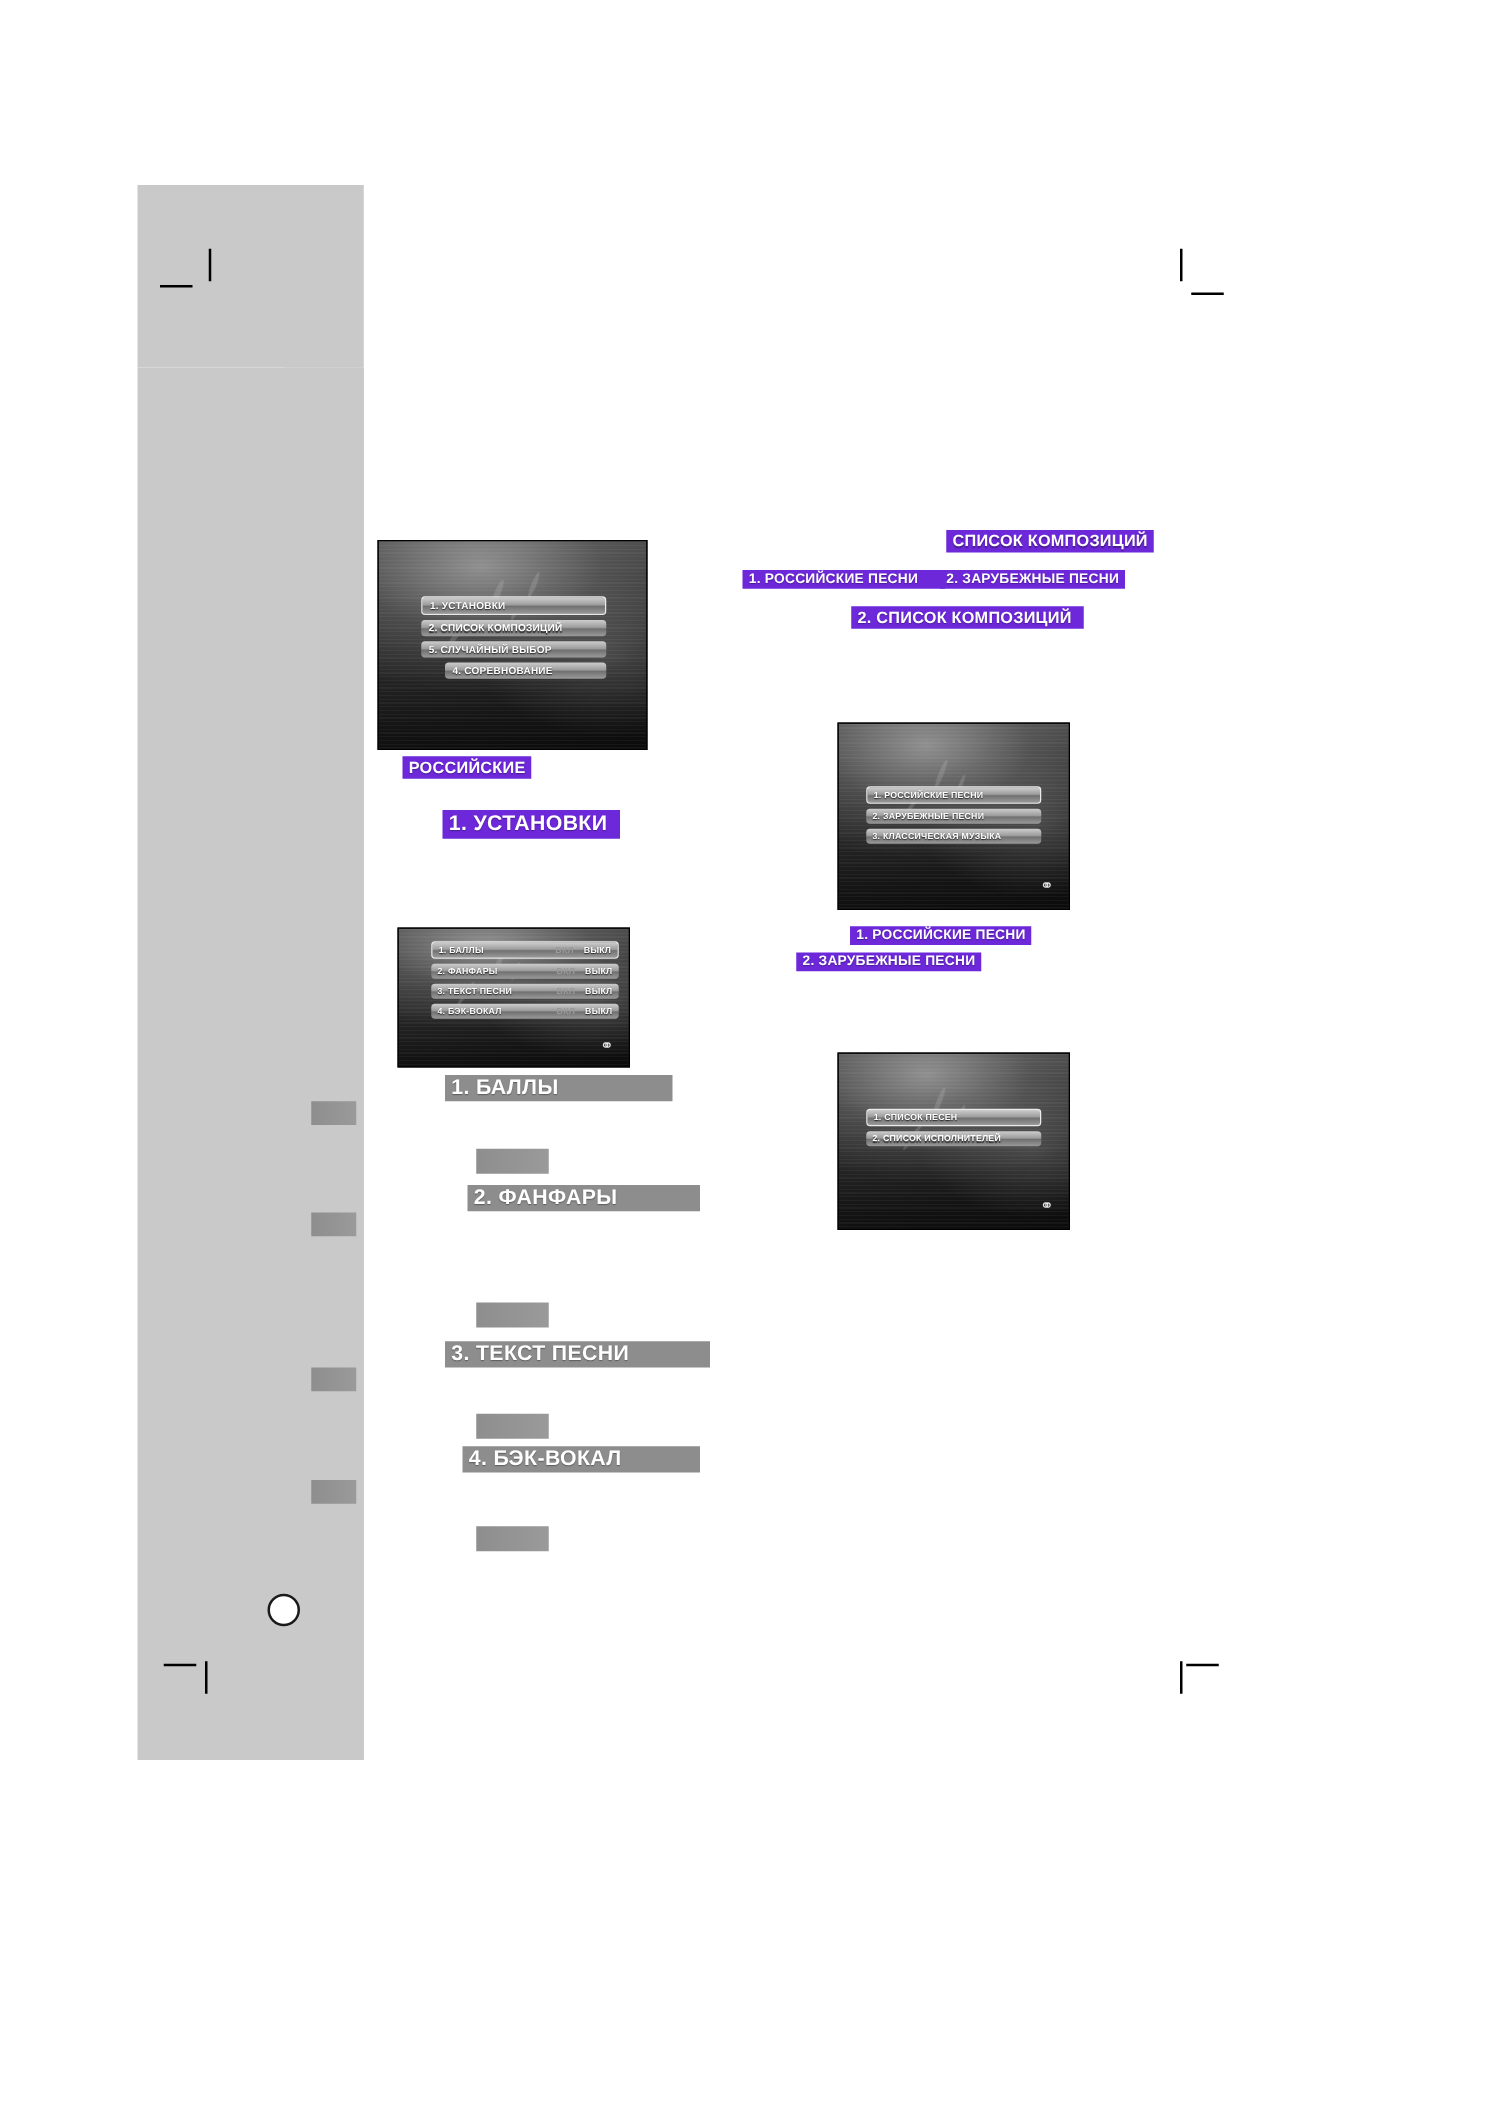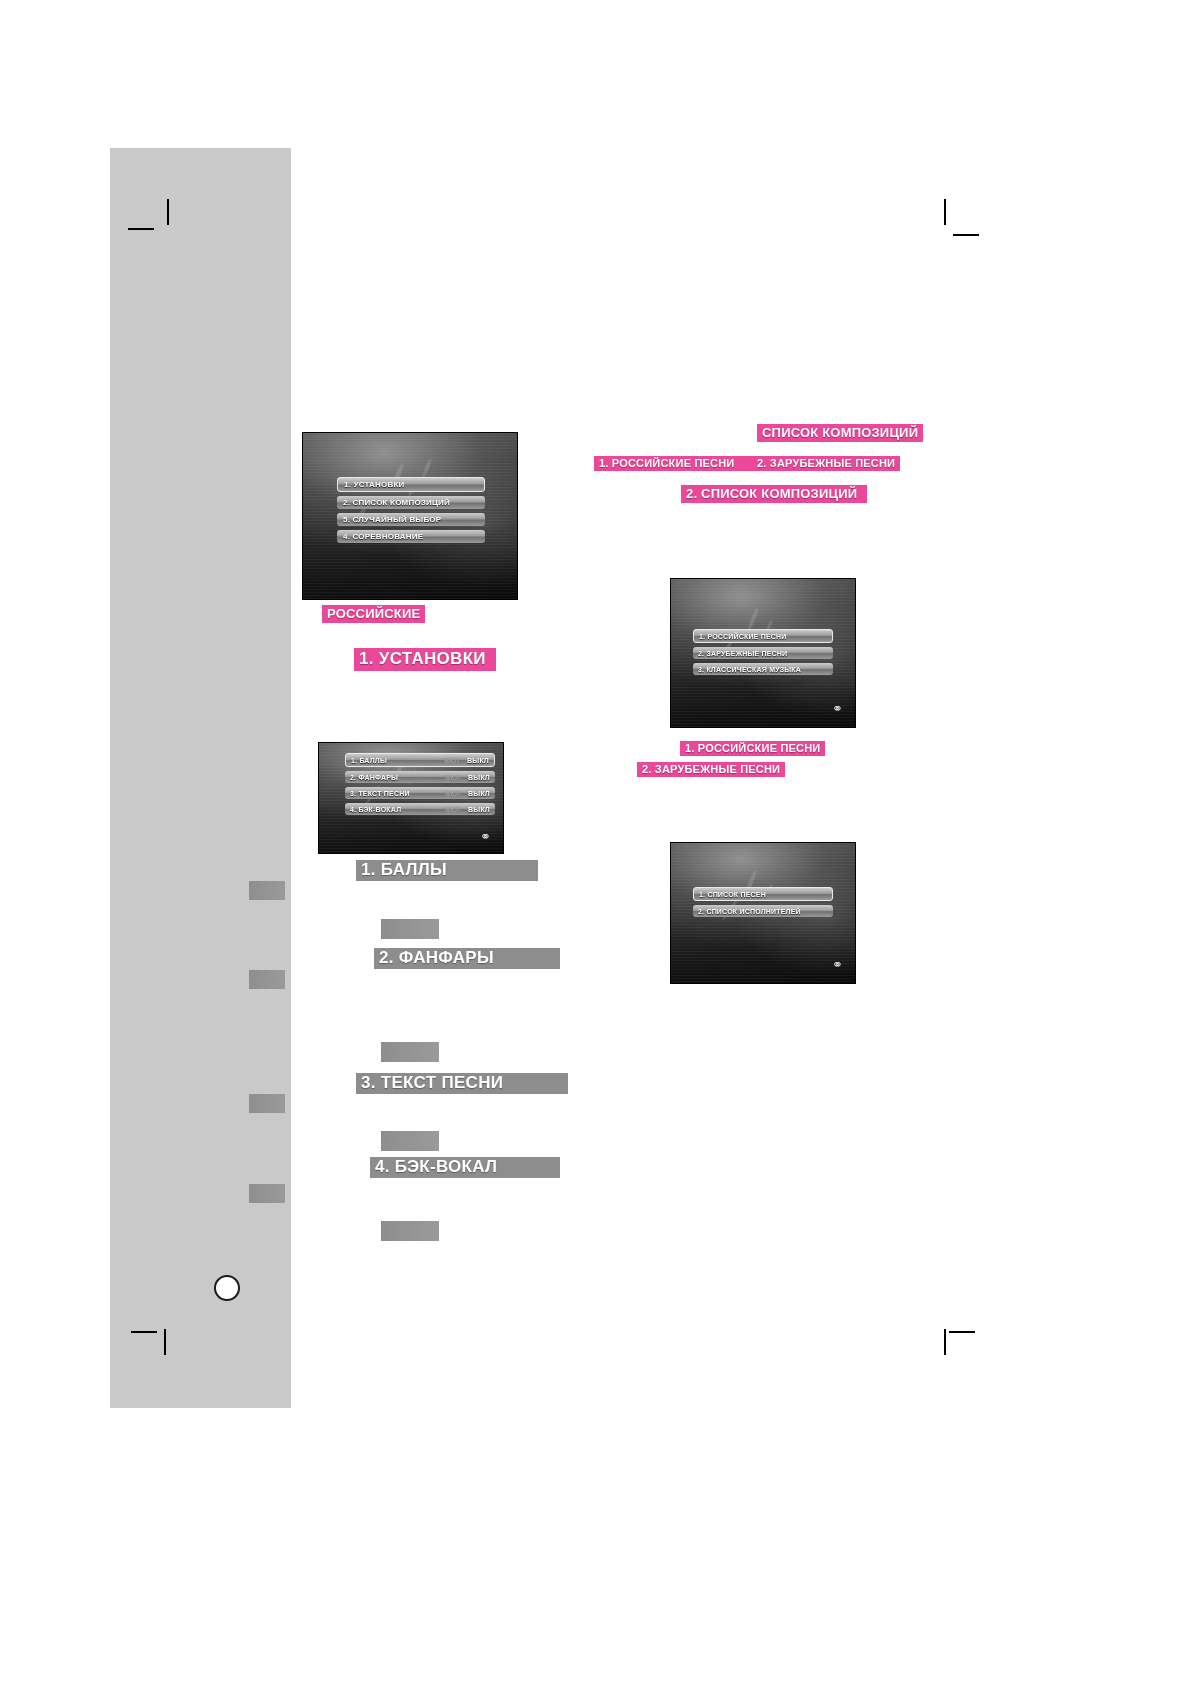--- a/index.html
+++ b/index.html
@@ -52,21 +52,21 @@
   .mitem .on{color:#9a9a9a;text-shadow:none;}
   .mitem .off{color:#ffffff;}
 
   .hp{position:absolute;color:#e9e9e9;font-size:13px;line-height:1;}
 
   
   .redact{position:absolute;background:linear-gradient(to right,#8e8e8e,#9a9a9a);}
 
   
   .hl{position:absolute;display:inline-block;color:#ffffff;font-weight:bold;
-      background:#ec4899;padding:1px 5px 2px 5px;white-space:nowrap;
+      background:#6d28d9;padding:1px 5px 2px 5px;white-space:nowrap;
       text-shadow:0 1px 1px rgba(0,0,0,0.35);}
   .hl.sm{font-size:11px;letter-spacing:0.2px;}
   .hl.md{font-size:13px;letter-spacing:0.2px;}
   .hl.lg{font-size:17px;letter-spacing:0.3px;}
 
   
   .hlbar{position:absolute;height:21px;background:linear-gradient(to right,#8d8d8d 0%,#8d8d8d 100%);}
 </style>
 </head>
 <body>
@@ -98,21 +98,21 @@
     <div class="menu" style="left:34px;top:44px;width:148px;gap:4px;">
       <div class="mitem sel" style="height:13px;font-size:8px;padding:0 6px;">
         <span class="lbl">1. УСТАНОВКИ</span>
       </div>
       <div class="mitem" style="height:13px;font-size:8px;padding:0 6px;">
         <span class="lbl">2. СПИСОК КОМПОЗИЦИЙ</span>
       </div>
       <div class="mitem" style="height:13px;font-size:8px;padding:0 6px;">
         <span class="lbl">5. СЛУЧАЙНЫЙ ВЫБОР</span>
       </div>
-      <div class="mitem" style="height:13px;font-size:8px;padding:0 6px;">
+      <div class="mitem" style="height:13px;font-size:8px;padding:0 6px;margin-left:19px;">
         <span class="lbl">4. СОРЕВНОВАНИЕ</span>
       </div>
     </div>
   </div>
 
   <div class="tv" style="left:318px;top:742px;width:184px;height:110px;">
     <div class="bg"></div>
     <div class="scan"></div>
     <div class="streak" style="left:78px;top:16px;width:4px;height:22px;"></div>
     <div class="streak" style="left:92px;top:26px;width:3px;height:16px;"></div>

